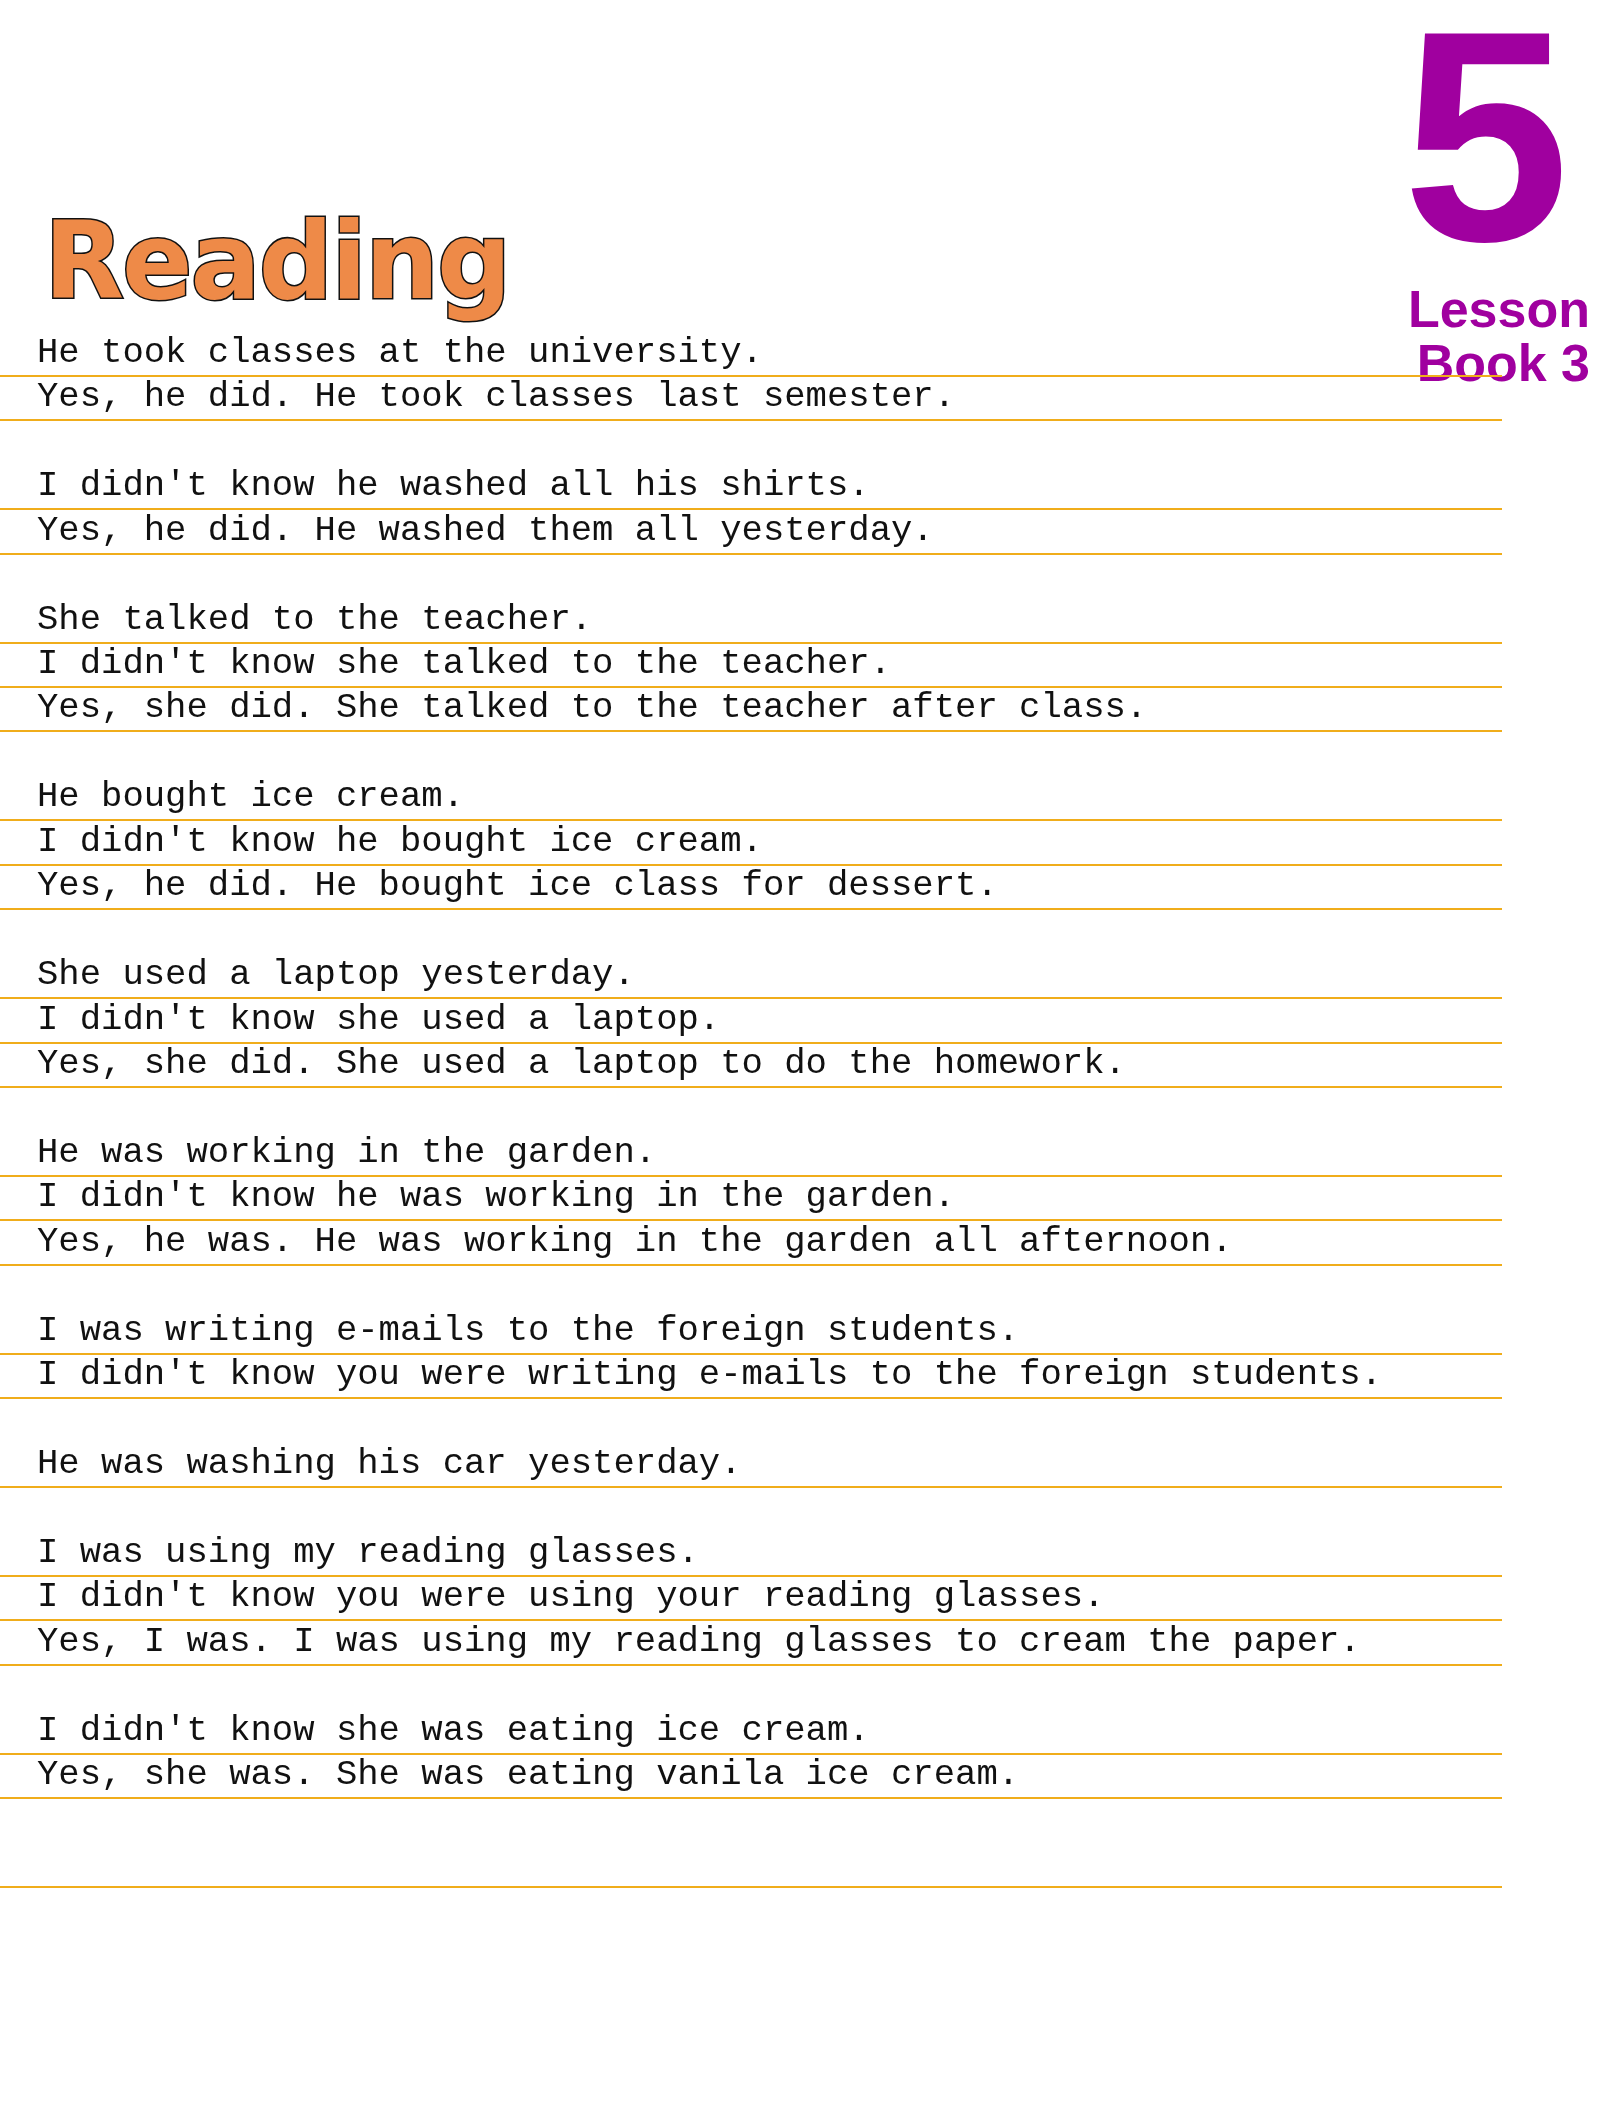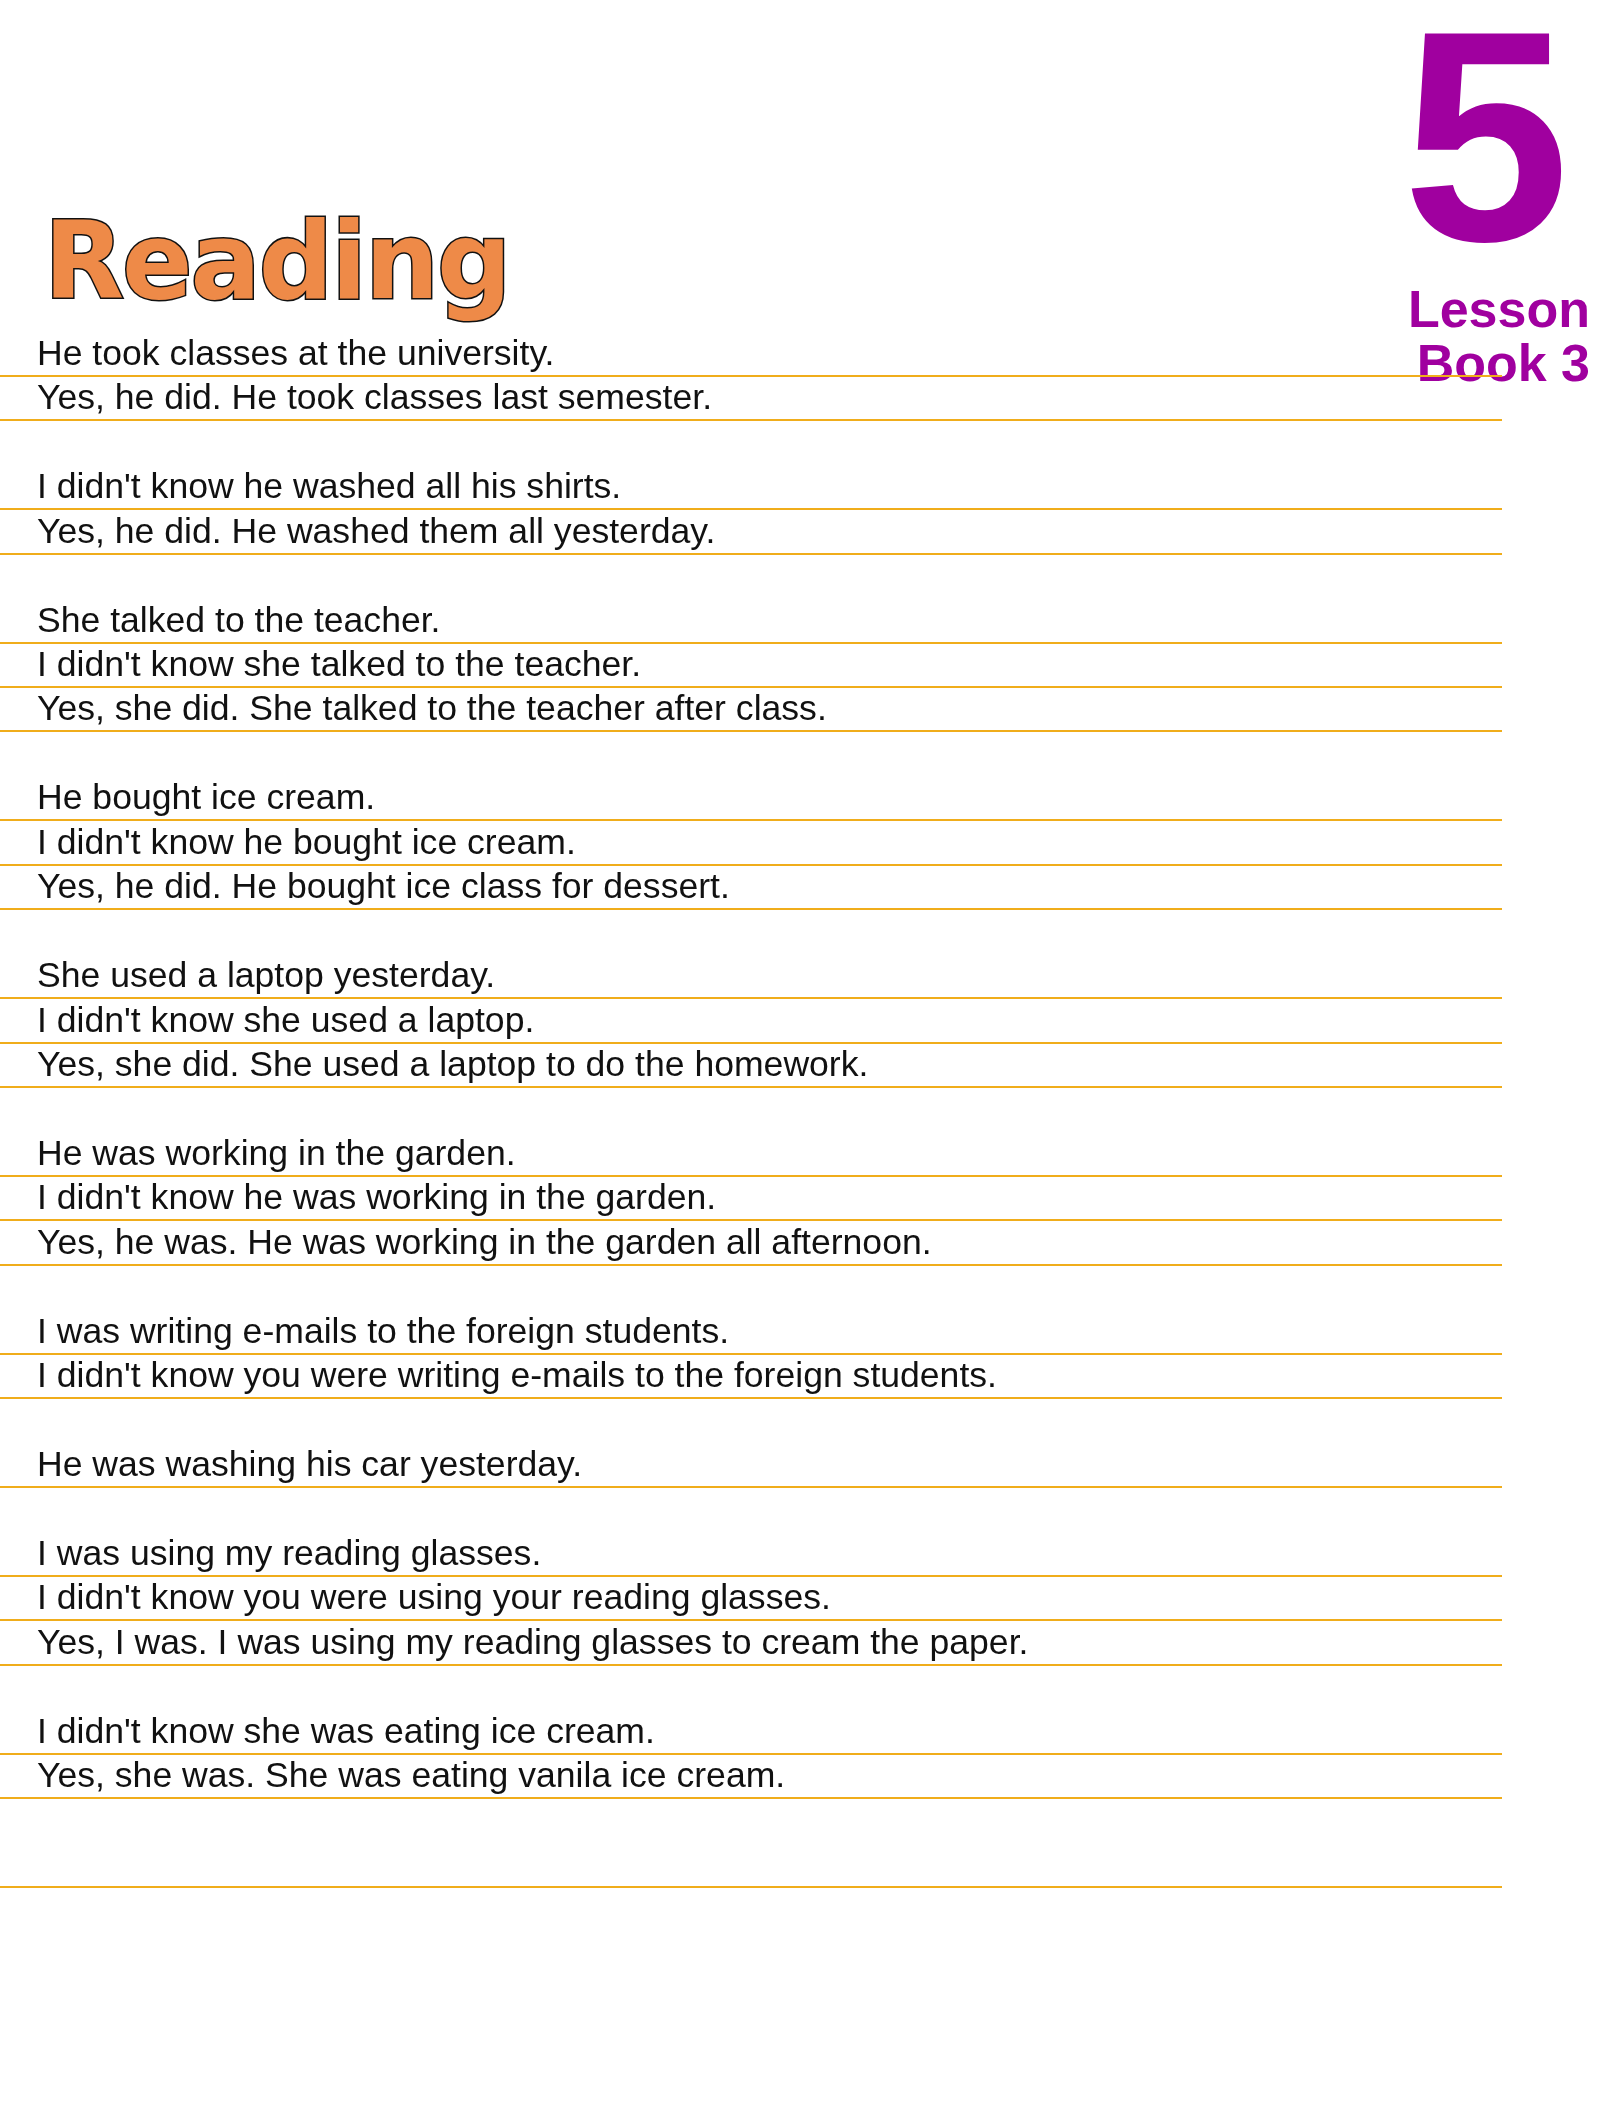--- a/index.html
+++ b/index.html
@@ -70,21 +70,21 @@
   .row.blank {
     border-bottom: none;
   }
   .row.blank.ruled {
     border-bottom: 2.5px solid #F0AD1B;
   }
   .row-text {
     position: absolute;
     left: 37px;
     bottom: 4px;
-    font-family: Liberation Sans, sans-serif;
+    font-family: Liberation Mono, monospace;
     font-size: 35.6px;
     line-height: 36px;
     color: #111111;
     white-space: pre;
   }
 </style>
 </head>
 <body>
 
 <h1 class="page-title">Reading</h1>

